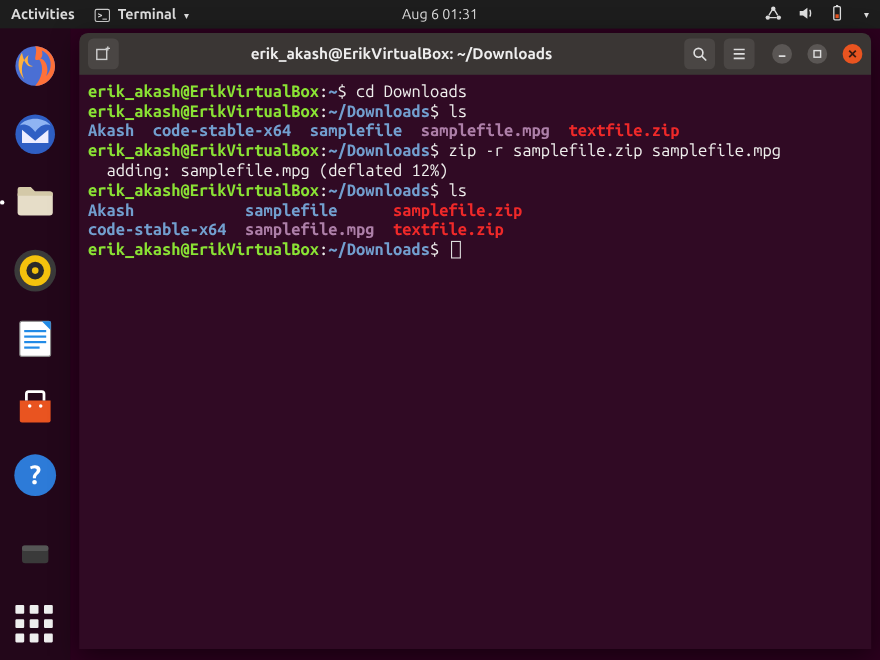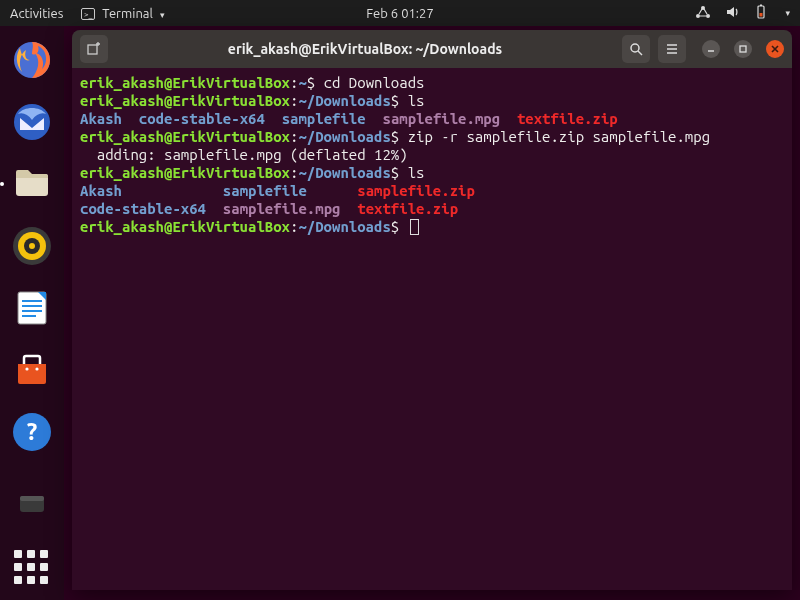--- a/index.html
+++ b/index.html
@@ -13,21 +13,21 @@
 .top-bar {
   height: 26px;
   background: #1d1d1d;
   color: #ddd;
   display: flex;
   align-items: center;
   font-size: 13px;
   padding: 0 10px;
   justify-content: space-between;
 }
-.top-bar-left { display: flex; align-items: center; gap: 18px; }
+.top-bar-left { display: flex; align-items: center; gap: 18px; font-weight: bold; }
 .top-bar-center { position: absolute; left: 50%; transform: translateX(-50%); }
 .top-bar-right { display: flex; align-items: center; gap: 14px; }
 .tri-down { font-size: 9px; margin-left: 4px; }
 .dock {
   position: absolute;
   left: 0; top: 26px; bottom: 0;
   width: 64px;
   background: rgba(30,10,25,0.65);
   display: flex;
   flex-direction: column;
@@ -130,21 +130,21 @@
 
 <div class="top-bar">
   <div class="top-bar-left">
     <span>Activities</span>
     <span>
       <span class="term-icon-box">&gt;_</span>
       <span>Terminal</span>
       <span class="tri-down">▾</span>
     </span>
   </div>
-  <div class="top-bar-center">Feb 6  01:27</div>
+  <div class="top-bar-center">Aug 6  01:31</div>
   <div class="top-bar-right">
     <span>
       <svg width="16" height="14" viewBox="0 0 16 14">
           <g fill="#ddd">
             <circle cx="8" cy="3" r="2"></circle>
             <circle cx="3" cy="11" r="2"></circle>
             <circle cx="13" cy="11" r="2"></circle>
             <path d="M7 4 L4 9 M9 4 L12 9 M5 11 L11 11" stroke="#ddd" stroke-width="1.2"></path>
           </g>
         </svg>

